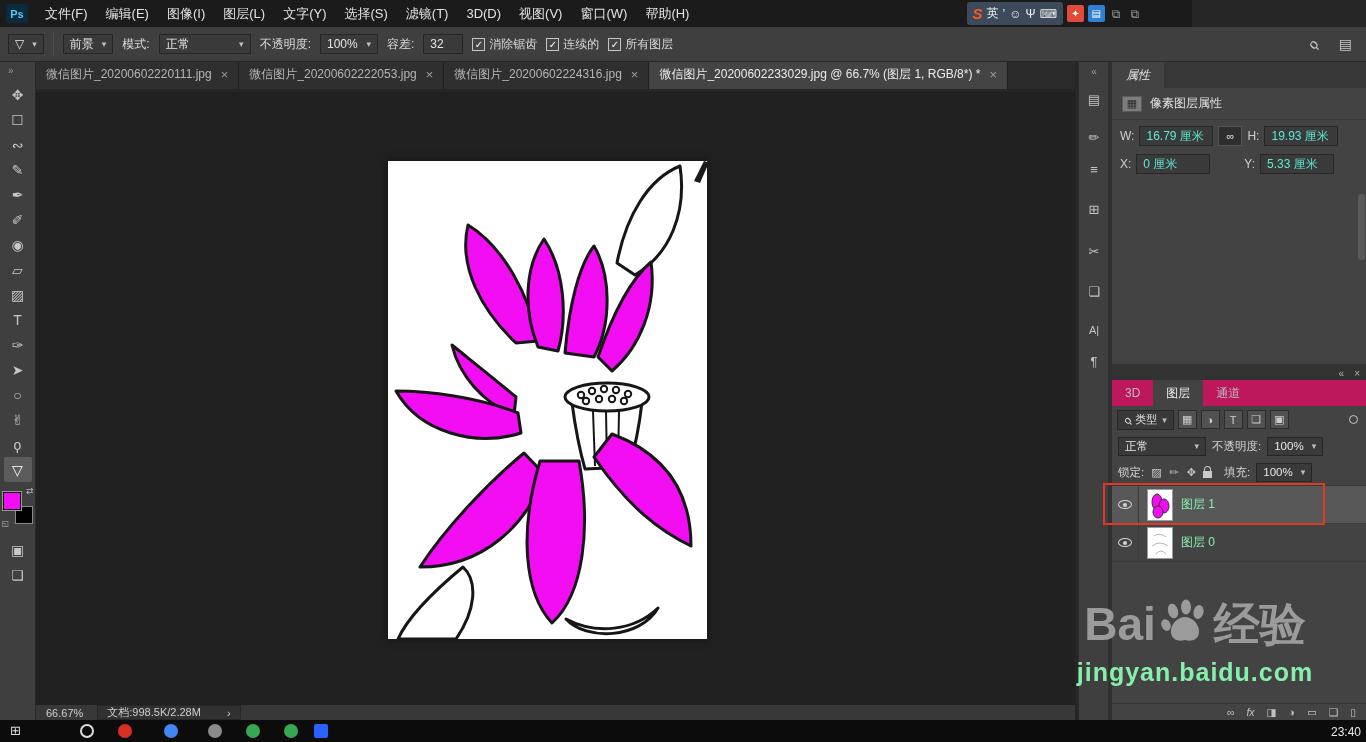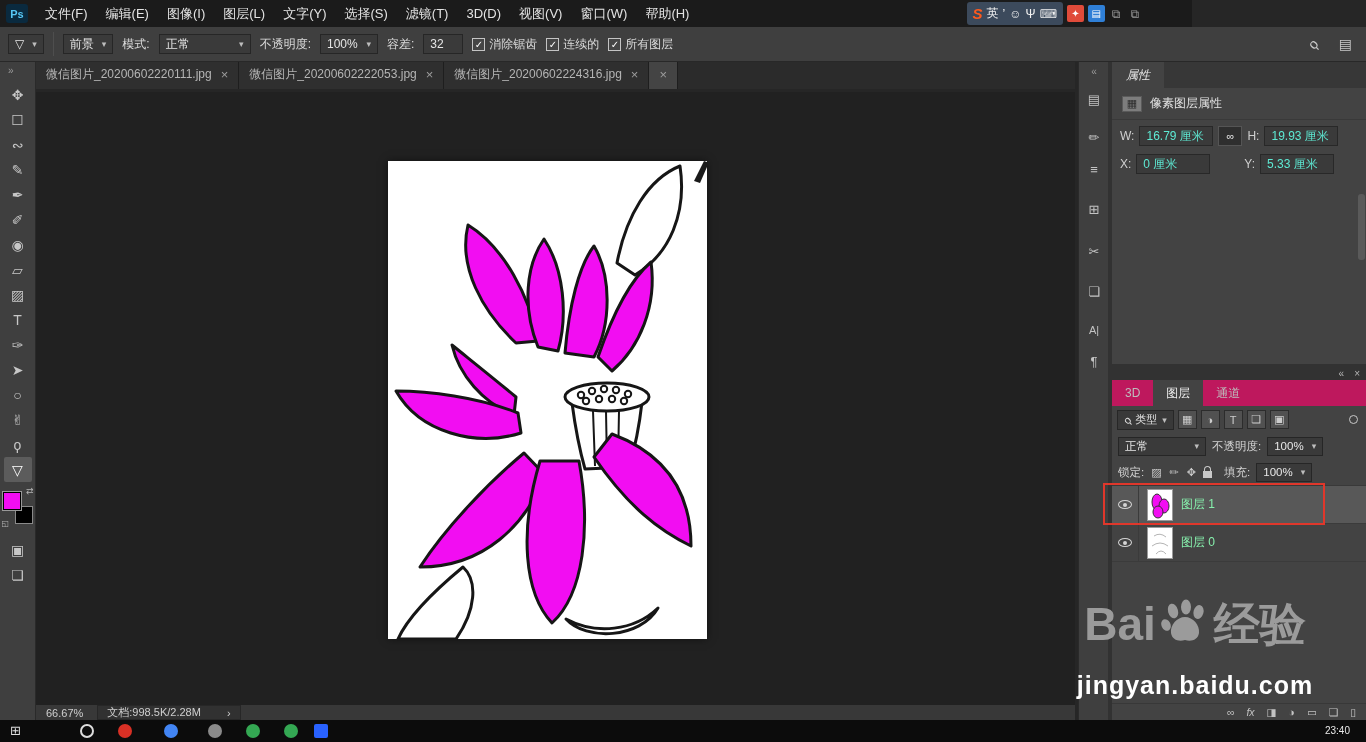--- a/index.html
+++ b/index.html
@@ -95,29 +95,29 @@
   .layers-footer { position:absolute; left:0; bottom:0; width:100%; height:17px; border-top:1px solid #383838; display:flex; align-items:center; justify-content:flex-end; gap:12px; padding-right:10px; color:#c2c2c2; font-size:10.5px; }
   .fx { font-style:italic; }
 
   
   .annotation { position:absolute; left:1103px; top:483px; width:222px; height:42px; border:2px solid #e0372b; z-index:45; }
 
   
   .watermark { position:absolute; left:1030px; top:596px; width:330px; text-align:center; z-index:50; pointer-events:none; }
   .brand { font-size:46px; font-weight:bold; color:#9b9b9b; line-height:1; display:flex; align-items:center; justify-content:center; gap:2px; }
   .activate { font-size:12px; color:#a8a8a8; margin-top:4px; }
-  .wm-url { font-size:25px; font-weight:bold; color:#ffffff; margin-top:19px; letter-spacing:1px;text-align:center; }
+  .wm-url { font-size:25px; font-weight:bold; color:#86efac; margin-top:6px; letter-spacing:1px;text-align:center; }
 
   
   .taskbar { position:absolute; left:0; top:720px; width:1366px; height:22px; background:#0c0c0c; z-index:20; }
   .tb-item { position:absolute; top:4px; width:14px; height:14px; border-radius:50%; }
   .tb-start { position:absolute; left:10px; top:3px; color:#ddd; font-size:13px; }
   .tb-ring { border:2px solid #ddd; background:transparent; }
   .tb-square { border-radius:2px; }
-  .clock { position:absolute; right:16px; top:5px; font-size:10px; color:#e8e8e8; }
+  .clock { position:absolute; right:5px; top:5px; font-size:12px; color:#e8e8e8; }
 </style>
 </head>
 <body>
 
 <div class="menubar">
   <div class="ps-logo">Ps</div>
   <span class="menu-item">文件(F)</span>
   <span class="menu-item">编辑(E)</span>
   <span class="menu-item">图像(I)</span>
   <span class="menu-item">图层(L)</span>
@@ -221,20 +221,21 @@
   </div>
   <div class="tab">
     <span>微信图片_20200602222053.jpg</span>
     <span class="close">×</span>
   </div>
   <div class="tab">
     <span>微信图片_20200602224316.jpg</span>
     <span class="close">×</span>
   </div>
   <div class="tab active">
+    <span>微信图片_20200602233029.jpg @ 66.7% (图层 1, RGB/8*) *</span>
     <span class="close">×</span>
   </div>
 </div>
 
 <div class="canvas-area">
   <div class="document">
     <svg viewBox="0 0 319 478" width="319" height="478" xmlns="http://www.w3.org/2000/svg">
       <rect width="319" height="478" fill="#ffffff"></rect>
       <path d="M306 20 L316 0 L319 1 L319 6 L312 22 Z" fill="#1a1a1a"></path>
       <path d="M229 102 C238 55 260 18 292 5 C299 52 282 93 247 114 Z" fill="#ffffff" stroke="#161616" stroke-width="3" stroke-linejoin="round"></path>

